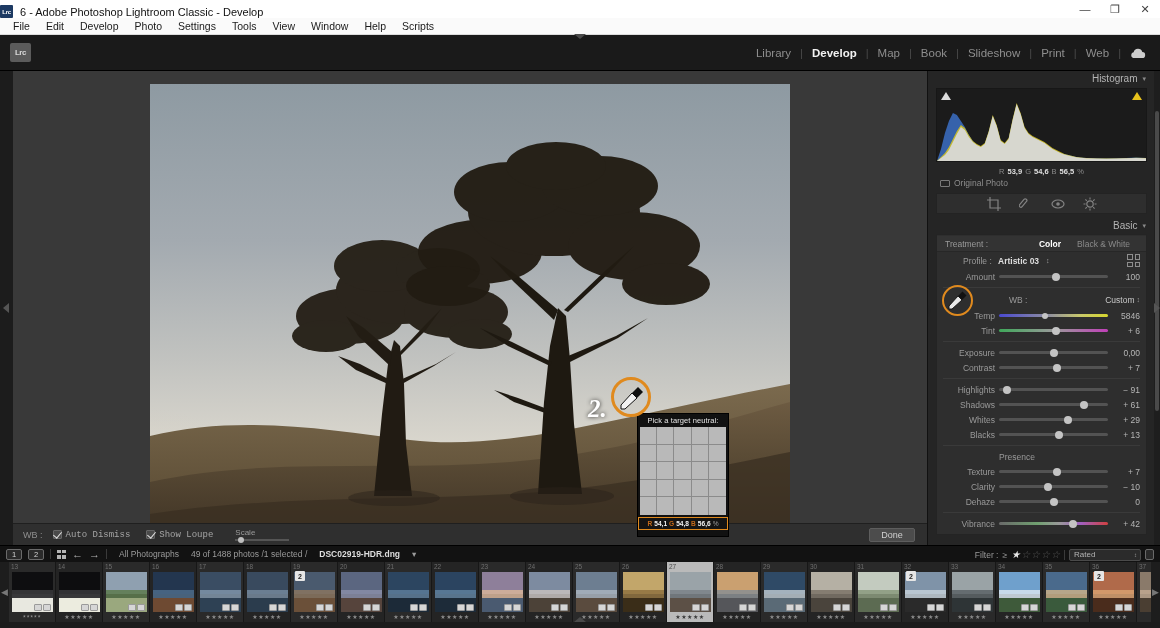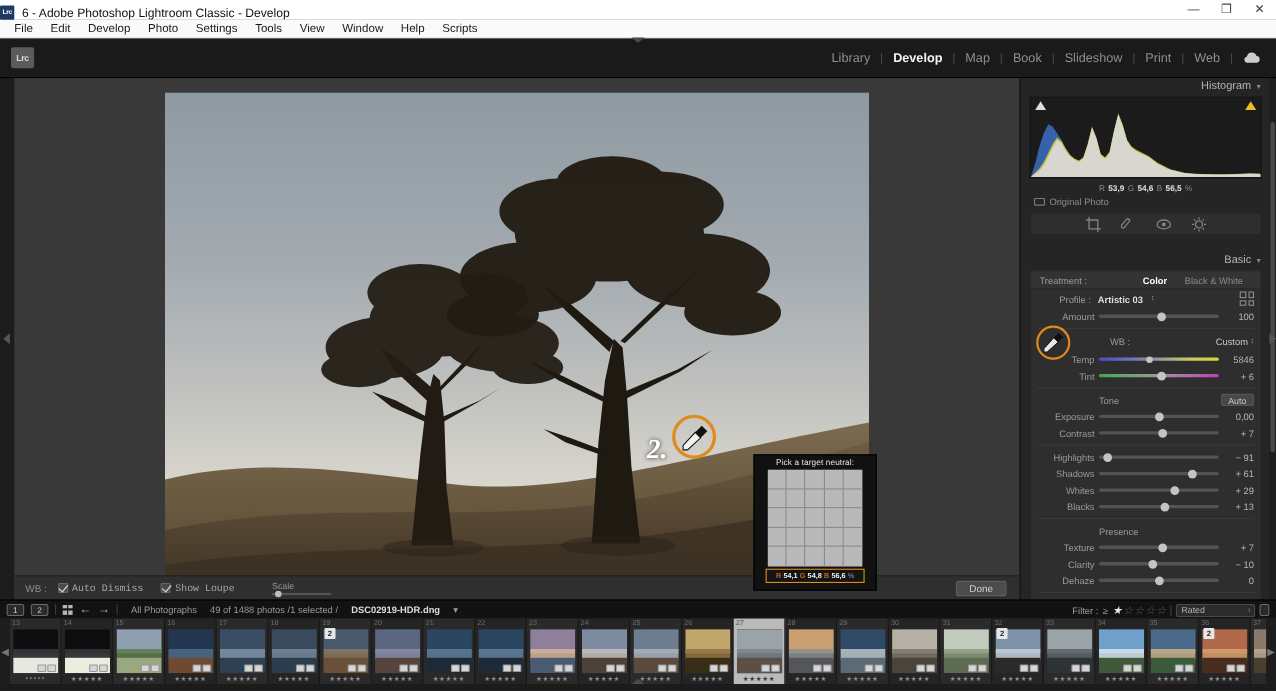--- a/index.html
+++ b/index.html
@@ -78,22 +78,22 @@
 
   .centerstage {
     flex: 1; background: #393939; position: relative;
     display: flex; align-items: center; justify-content: center;
   }
   .photo-wrap { position: relative; width: 640px; height: 448px; }
   .photo { width: 640px; height: 448px; display: block; }
 
   
   .loupe {
-    position: absolute; left: 487px; top: 329px; width: 112px; height: 124px;
-    background: #111; border: 1px solid #000; z-index: 6; margin-left: 48px;
+    position: absolute; left: 487px; top: 329px; width: 92px; height: 124px;
+    background: #111; border: 1px solid #000; z-index: 6;
   }
   .loupe-title {
     font-size: 7.5px; color: #e6e6e6; text-align: center; padding: 2px 0 2px;
     letter-spacing: .1px;
   }
   .loupe-grid {
     width: 86px; height: 88px; margin: 0 auto; background: #b9b9b9;
     display: grid; grid-template-columns: repeat(5, 1fr); grid-template-rows: repeat(5, 1fr);
   }
   .loupe-cell { border-right: 1px solid #8b8b8b; border-bottom: 1px solid #8b8b8b; }
@@ -132,21 +132,21 @@
   .chk-wrap { display: flex; align-items: center; gap: 4px; margin-right: 16px; font-family: Liberation Mono, monospace; }
   .chk {
     width: 9px; height: 9px; background: #4a4a4a; border: 1px solid #666;
     position: relative; border-radius: 1px;
   }
   .chk::after {
     content: ''; position: absolute; left: 1.5px; top: -1px; width: 4px; height: 7px;
     border: solid #e3e3e3; border-width: 0 1.5px 1.5px 0; transform: rotate(40deg);
   }
   .chk-lbl { font-size: 9px; color: #a5a5a5; }
-  .scale-box { margin-left: 18px; }
+  .scale-box { margin-left: 6px; }
   .scale-lbl { font-size: 8px; color: #9a9a9a; margin-bottom: -1px; }
   .scale-track {
     width: 54px; height: 2px; background: #555; position: relative; margin-top: 3px;
   }
   .scale-knob {
     position: absolute; left: 3px; top: -2px; width: 6px; height: 6px;
     background: #bfbfbf; border-radius: 50%;
   }
   .done-btn {
     position: absolute; right: 12px; top: 4px; width: 46px; height: 14px;
@@ -204,21 +204,21 @@
   .orig-lbl { font-size: 8.5px; color: #8d8d8d; }
 
   .toolstrip {
     margin: 2px 8px 0 8px; height: 21px; background: #2e2e2e; border: 1px solid #232323;
     display: flex; align-items: center; justify-content: center; gap: 18px;
   }
   .tool-ic { width: 14px; height: 14px; opacity: .65; }
 
   .section-hdr {
     height: 17px; display: flex; align-items: center; justify-content: flex-end;
-    padding-right: 9px; gap: 5px; margin-top: 14px;
+    padding-right: 9px; gap: 5px; margin-top: 3px;
   }
 
   .panel-body { background: #2e2e2e; margin: 0 8px; padding: 1px 0 3px; border: 1px solid #242424; }
 
   .row {
     display: flex; align-items: center; height: 15px; padding: 0 6px; gap: 4px;
   }
   .rlabel { font-size: 8.5px; color: #9a9a9a; text-align: right; width: 52px; flex: none; }
   .rvalue { font-size: 8.5px; color: #b6b6b6; width: 28px; text-align: right; flex: none; }
   .rtrack { flex: 1; height: 3px; background: #535353; border-radius: 2px; position: relative; }
@@ -679,24 +679,20 @@
           <div class="row">
             <span class="rlabel">Tint</span>
             <span class="rtrack grad-tint">
                 <i class="rknob" style="left:52%"></i>
               </span>
             <span class="rvalue">+ 6</span>
           </div>
 
           <div class="divider"></div>
 
-          <div class="grp-hdr">
-            <span class="grp-name">Tone</span>
-            <span class="auto-btn">Auto</span>
-          </div>
 
           <div class="row">
             <span class="rlabel">Exposure</span>
             <span class="rtrack">
                 <i class="rknob" style="left:50%"></i>
               </span>
             <span class="rvalue">0,00</span>
           </div>
           <div class="row">
             <span class="rlabel">Contrast</span>

